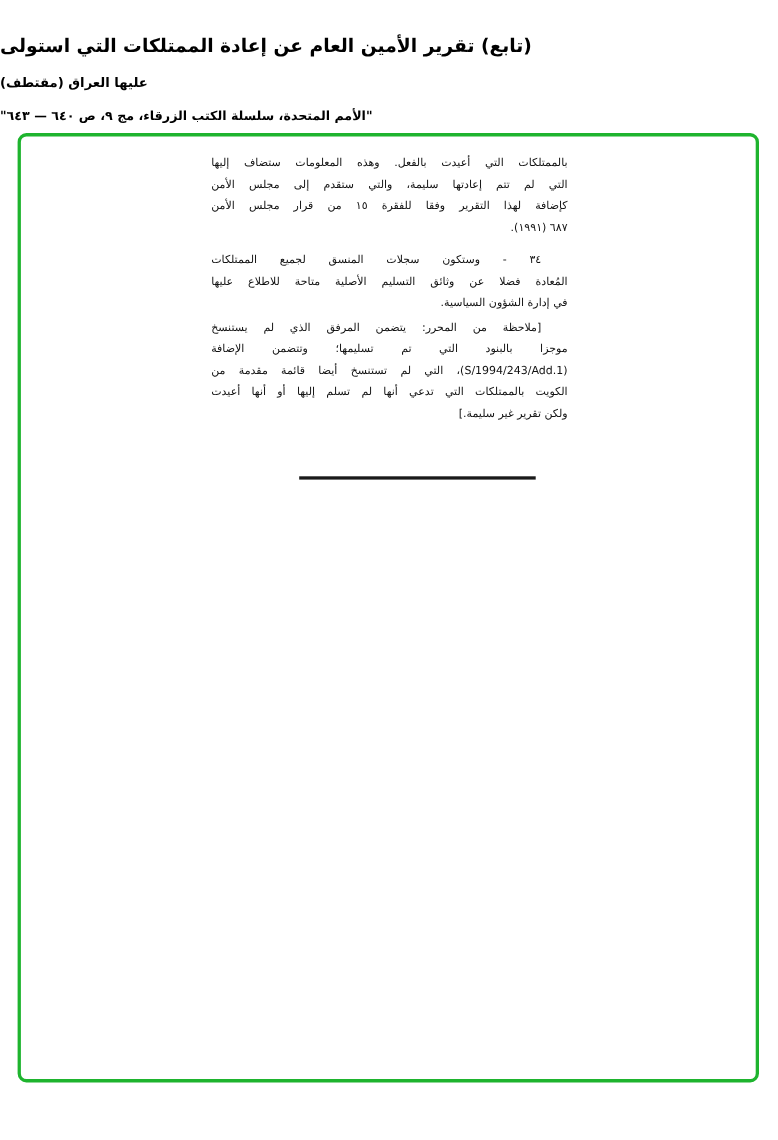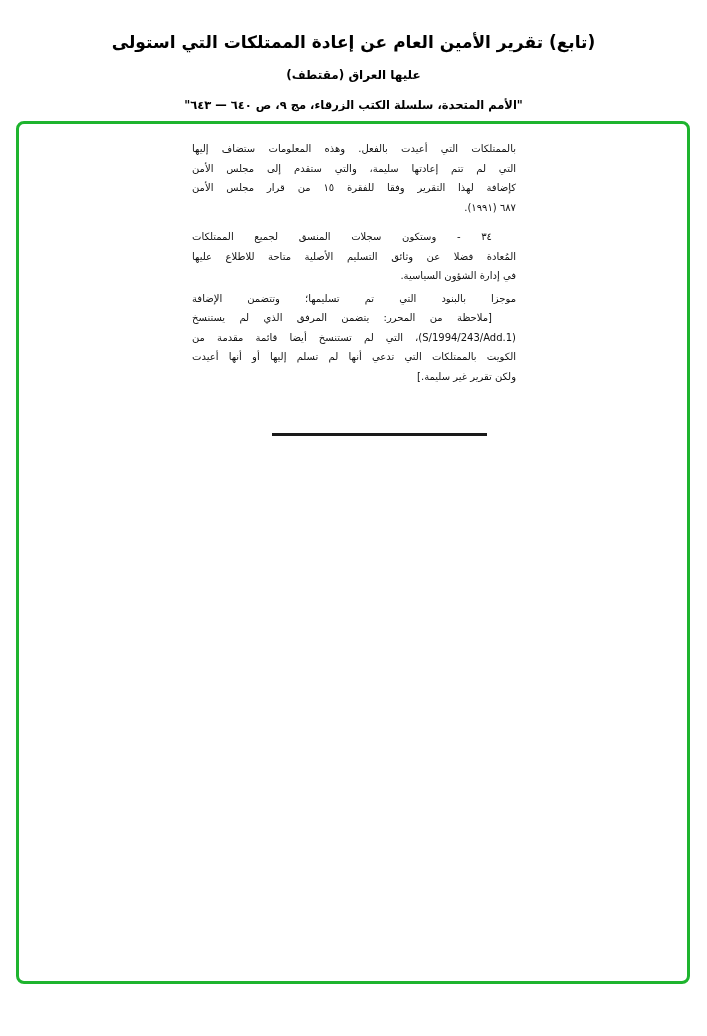--- a/index.html
+++ b/index.html
@@ -1,20 +1,20 @@
 <!DOCTYPE html>
 <html lang="ar"><head>
 <meta charset="utf-8">
 <style>
   html,body{margin:0;padding:0;background:#ffffff;}
   body{font-family:"DejaVu Sans","Liberation Sans",sans-serif;}
   .canvas{position:relative;width:707px;height:1036px;background:#ffffff;overflow:hidden;}
 
   
-  .header{position:absolute;top:26px;left:0;width:707px;text-align:center;color:#000000;font-weight:bold;direction:rtl;}
+  .header{position:absolute;top:26px;left:0;width:707px;text-align:left;color:#000000;font-weight:bold;direction:rtl;}
   .h-line1{font-size:17px;line-height:33px;}
   .h-line2{font-size:12px;line-height:33px;}
   .h-line3{font-size:11.5px;line-height:26px;}
 
   
   .green-box{position:absolute;left:16px;top:121px;width:674px;height:863px;
              box-sizing:border-box;border:3px solid #1eb42e;border-radius:8px;background:#ffffff;}
 
   
   .textblock{position:absolute;left:192px;top:139px;width:324px;direction:rtl;
@@ -51,22 +51,22 @@
       <div class="line last">٦٨٧ (١٩٩١).</div>
     </div>
 
     <div class="para gap-big">
       <div class="line first-indent">٣٤ - وستكون سجلات المنسق لجميع الممتلكات</div>
       <div class="line">المُعادة فضلا عن وثائق التسليم الأصلية متاحة للاطلاع عليها</div>
       <div class="line last">في إدارة الشؤون السياسية.</div>
     </div>
 
     <div class="para gap-small">
+      <div class="line first-indent">[ملاحظة من المحرر: يتضمن المرفق الذي لم يستنسخ</div>
       <div class="line">موجزا بالبنود التي تم تسليمها؛ وتتضمن الإضافة</div>
-      <div class="line first-indent">[ملاحظة من المحرر: يتضمن المرفق الذي لم يستنسخ</div>
       <div class="line">(S/1994/243/Add.1)، التي لم تستنسخ أيضا قائمة مقدمة من</div>
       <div class="line">الكويت بالممتلكات التي تدعي أنها لم تسلم إليها أو أنها أعيدت</div>
       <div class="line last">ولكن تقرير غير سليمة.]</div>
     </div>
 
   </div>
 
   <div class="rule" style="background: rgb(26, 26, 26);"></div>
 
 </div>

